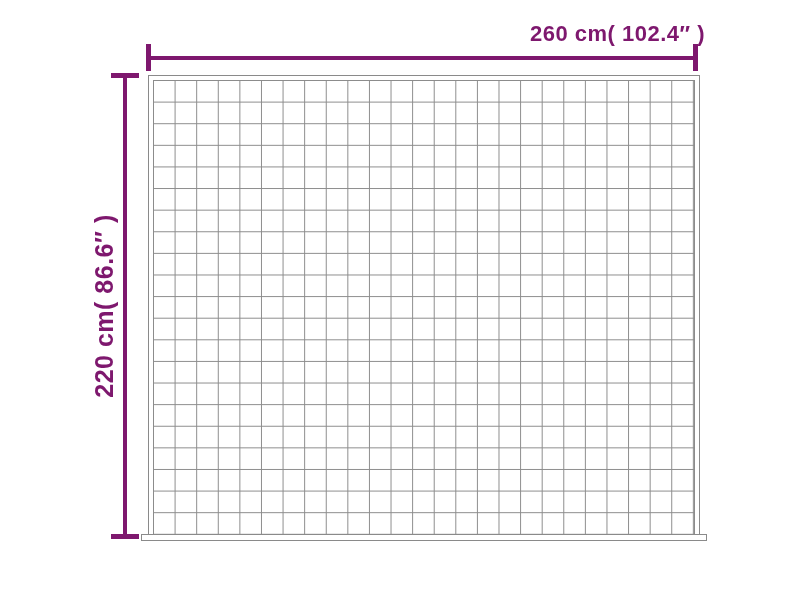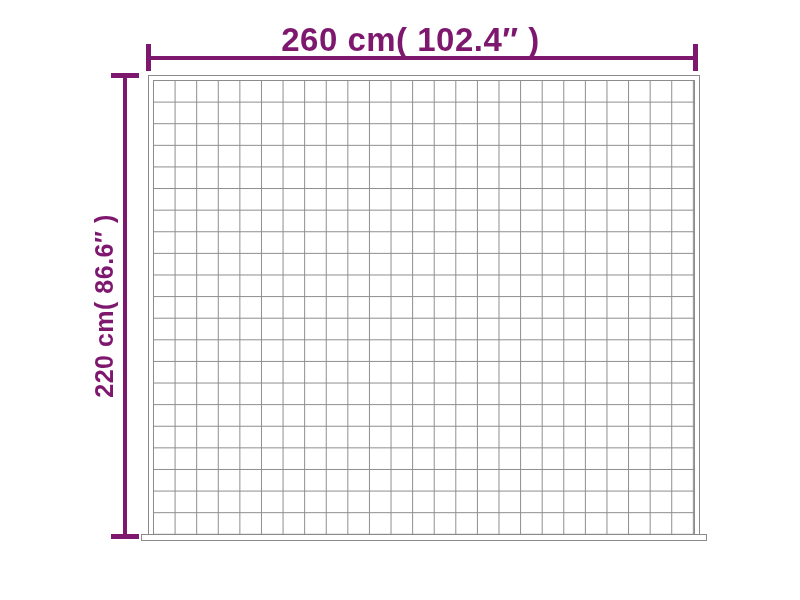--- a/index.html
+++ b/index.html
@@ -65,25 +65,25 @@
     position: absolute;
     top: 44px;
     width: 5px;
     height: 27px;
     background: var(--accent);
   }
   .dim-h-cap.left  { left: 146px; }
   .dim-h-cap.right { left: 693px; }
   .dim-label-top {
     position: absolute;
-    left: 136px;
+    left: 156px;
     top: 21px;
     width: 549px;
-    text-align: center;
-    font-size: 33px;
+    text-align: right;
+    font-size: 22px;
     font-weight: bold;
     color: var(--accent);
     letter-spacing: 0.5px;
     white-space: nowrap;
   }
 
   
   .dim-v-line {
     position: absolute;
     left: 123px;

